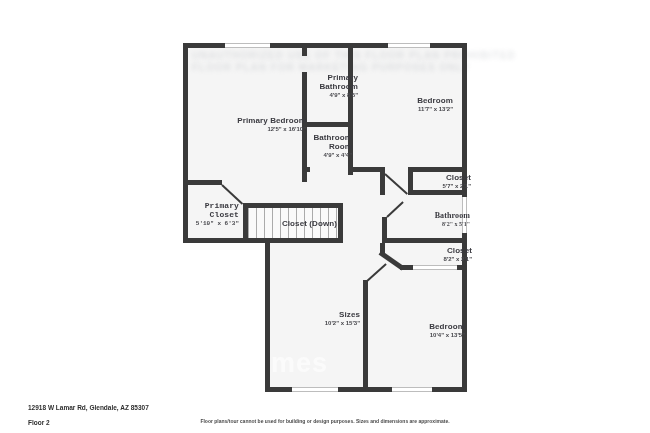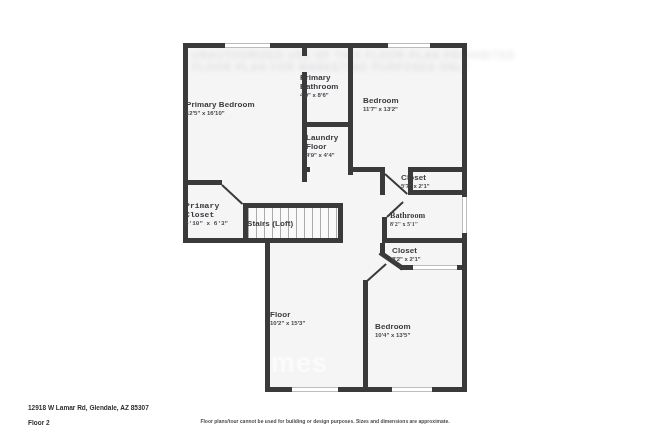--- a/index.html
+++ b/index.html
@@ -7,21 +7,21 @@
     position:relative;width:650px;height:433px;background:#ffffff;overflow:hidden;
     font-family:"Liberation Sans",sans-serif;
   }
   .fill{position:absolute;background:#f5f5f5;}
   .wall{position:absolute;background:#3a3a3a;}
   .window{position:absolute;background:#ffffff;border-top:1px solid #bdbdbd;border-bottom:1px solid #bdbdbd;box-sizing:border-box;}
   .window.vert{border-top:none;border-bottom:none;border-left:1px solid #bdbdbd;border-right:1px solid #bdbdbd;}
   .door{position:absolute;height:2px;background:#3a3a3a;transform-origin:left center;}
   .chamfer{position:absolute;height:5px;background:#3a3a3a;transform-origin:left center;}
   .treads{position:absolute;background:repeating-linear-gradient(90deg,#ababab 0,#ababab 1px,#fafafa 1px,#fafafa 8px);}
-  .room-label{position:absolute;transform:translate(-50%,-50%);text-align:left;color:#3a3a40;}
+  .room-label{position:absolute;transform:translate(-50%,-50%);text-align:right;color:#3a3a40;}
   .room-name{font-weight:bold;font-size:8px;line-height:9px;letter-spacing:.1px;}
   .room-dims{font-weight:600;font-size:6px;line-height:7px;margin-top:1px;color:#47474c;}
   .wm-top{position:absolute;left:192px;width:268px;text-align:center;color:#8d939c;
     font-weight:bold;font-size:10px;letter-spacing:1px;opacity:.22;filter:blur(2.2px);
     text-transform:uppercase;white-space:nowrap;}
   .wm-corner{position:absolute;left:271px;top:348px;color:#ffffff;opacity:.6;
     font-weight:bold;font-size:27px;letter-spacing:1px;filter:blur(.6px);}
   .addr{position:absolute;left:28px;top:404px;font-size:6.5px;font-weight:600;color:#2e2e2e;}
   .floor{position:absolute;left:28px;top:419px;font-size:6.5px;font-weight:600;color:#2e2e2e;}
   .disclaimer{position:absolute;left:170px;top:418px;width:310px;text-align:center;
@@ -75,57 +75,57 @@
   <div class="wall" style="left:243px;top:203px;width:100px;height:5px;"></div>
   <div class="wall" style="left:243px;top:203px;width:5px;height:40px;"></div>
   <div class="wall" style="left:338px;top:203px;width:5px;height:40px;"></div>
   <div class="treads" style="left:248px;top:208px;width:90px;height:30px;"></div>
 
   <div class="door" style="left:222px;top:184px;width:28px;transform:rotate(43deg);"></div>
   <div class="door" style="left:385px;top:173px;width:30px;transform:rotate(42deg);"></div>
   <div class="door" style="left:387px;top:216px;width:22px;transform:rotate(-43deg);"></div>
   <div class="door" style="left:366px;top:281px;width:27px;transform:rotate(-42deg);"></div>
 
-  <div class="room-label" style="left:246px;top:108px;width:120px;">
+  <div class="room-label" style="left:246px;top:124px;width:120px;">
     <div class="room-name">Primary Bedroom</div>
     <div class="room-dims">12'5" x 16'10"</div>
   </div>
   <div class="room-label" style="left:329px;top:86px;width:58px;">
     <div class="room-name">Primary Bathroom</div>
     <div class="room-dims">4'9" x 8'6"</div>
   </div>
   <div class="room-label" style="left:408px;top:104px;width:90px;">
     <div class="room-name">Bedroom</div>
     <div class="room-dims">11'7" x 13'2"</div>
   </div>
   <div class="room-label" style="left:329px;top:146px;width:46px;">
-    <div class="room-name">Laundry Floor</div>
+    <div class="room-name">Bathroom Room</div>
     <div class="room-dims">4'9" x 4'4"</div>
   </div>
   <div class="room-label" style="left:436px;top:181px;width:70px;">
     <div class="room-name">Closet</div>
     <div class="room-dims">5'7" x 2'1"</div>
   </div>
   <div class="room-label" style="left:212px;top:214px;width:54px;font-family:Liberation Mono, monospace;">
     <div class="room-name">Primary Closet</div>
     <div class="room-dims">5'10" x 6'3"</div>
   </div>
   <div class="room-label" style="left:292px;top:223px;width:90px;">
-    <div class="room-name">Stairs (Loft)</div>
+    <div class="room-name">Closet (Down)</div>
   </div>
   <div class="room-label" style="left:430px;top:219px;width:80px;font-family:Liberation Serif, serif;">
     <div class="room-name">Bathroom</div>
     <div class="room-dims">8'2" x 5'1"</div>
   </div>
   <div class="room-label" style="left:432px;top:254px;width:80px;">
     <div class="room-name">Closet</div>
     <div class="room-dims">8'2" x 2'1"</div>
   </div>
   <div class="room-label" style="left:315px;top:318px;width:90px;">
-    <div class="room-name">Floor</div>
+    <div class="room-name">Sizes</div>
     <div class="room-dims">10'2" x 15'3"</div>
   </div>
   <div class="room-label" style="left:420px;top:330px;width:90px;">
     <div class="room-name">Bedroom</div>
     <div class="room-dims">10'4" x 13'5"</div>
   </div>
 
   <div class="addr">12918 W Lamar Rd, Glendale, AZ 85307</div>
   <div class="floor">Floor 2</div>
   <div class="disclaimer">Floor plans/tour cannot be used for building or design purposes. Sizes and dimensions are approximate.</div>

